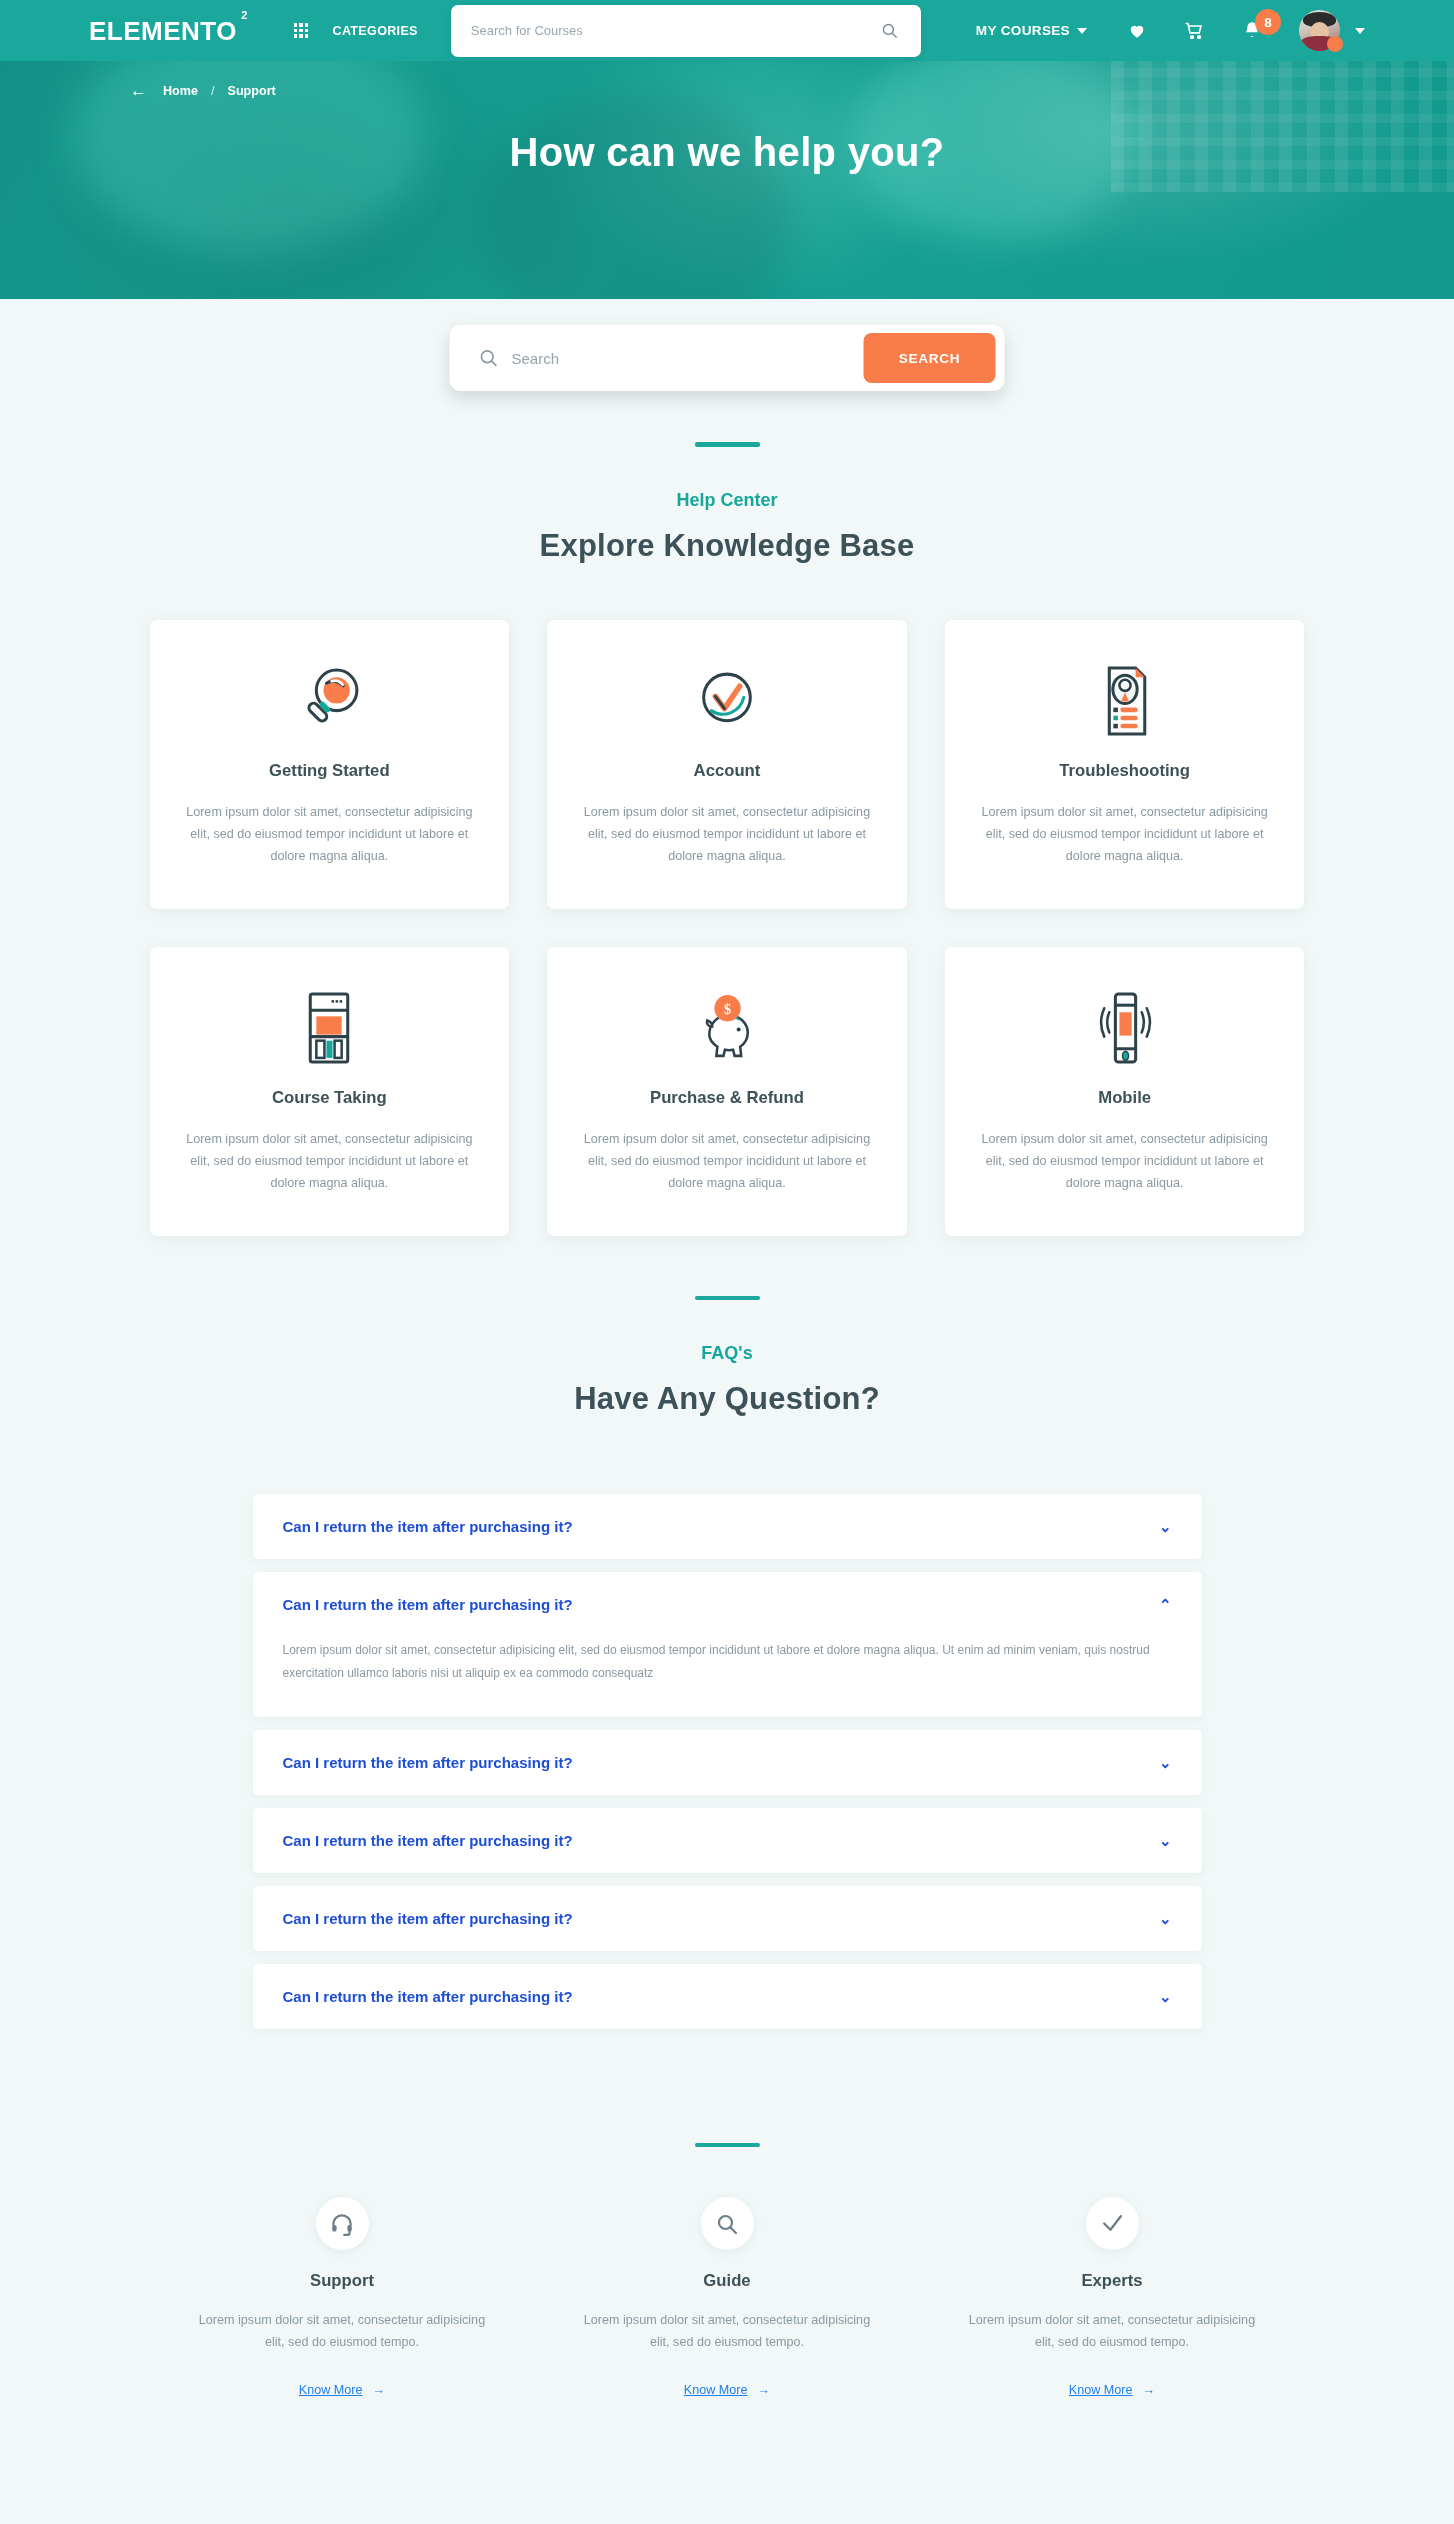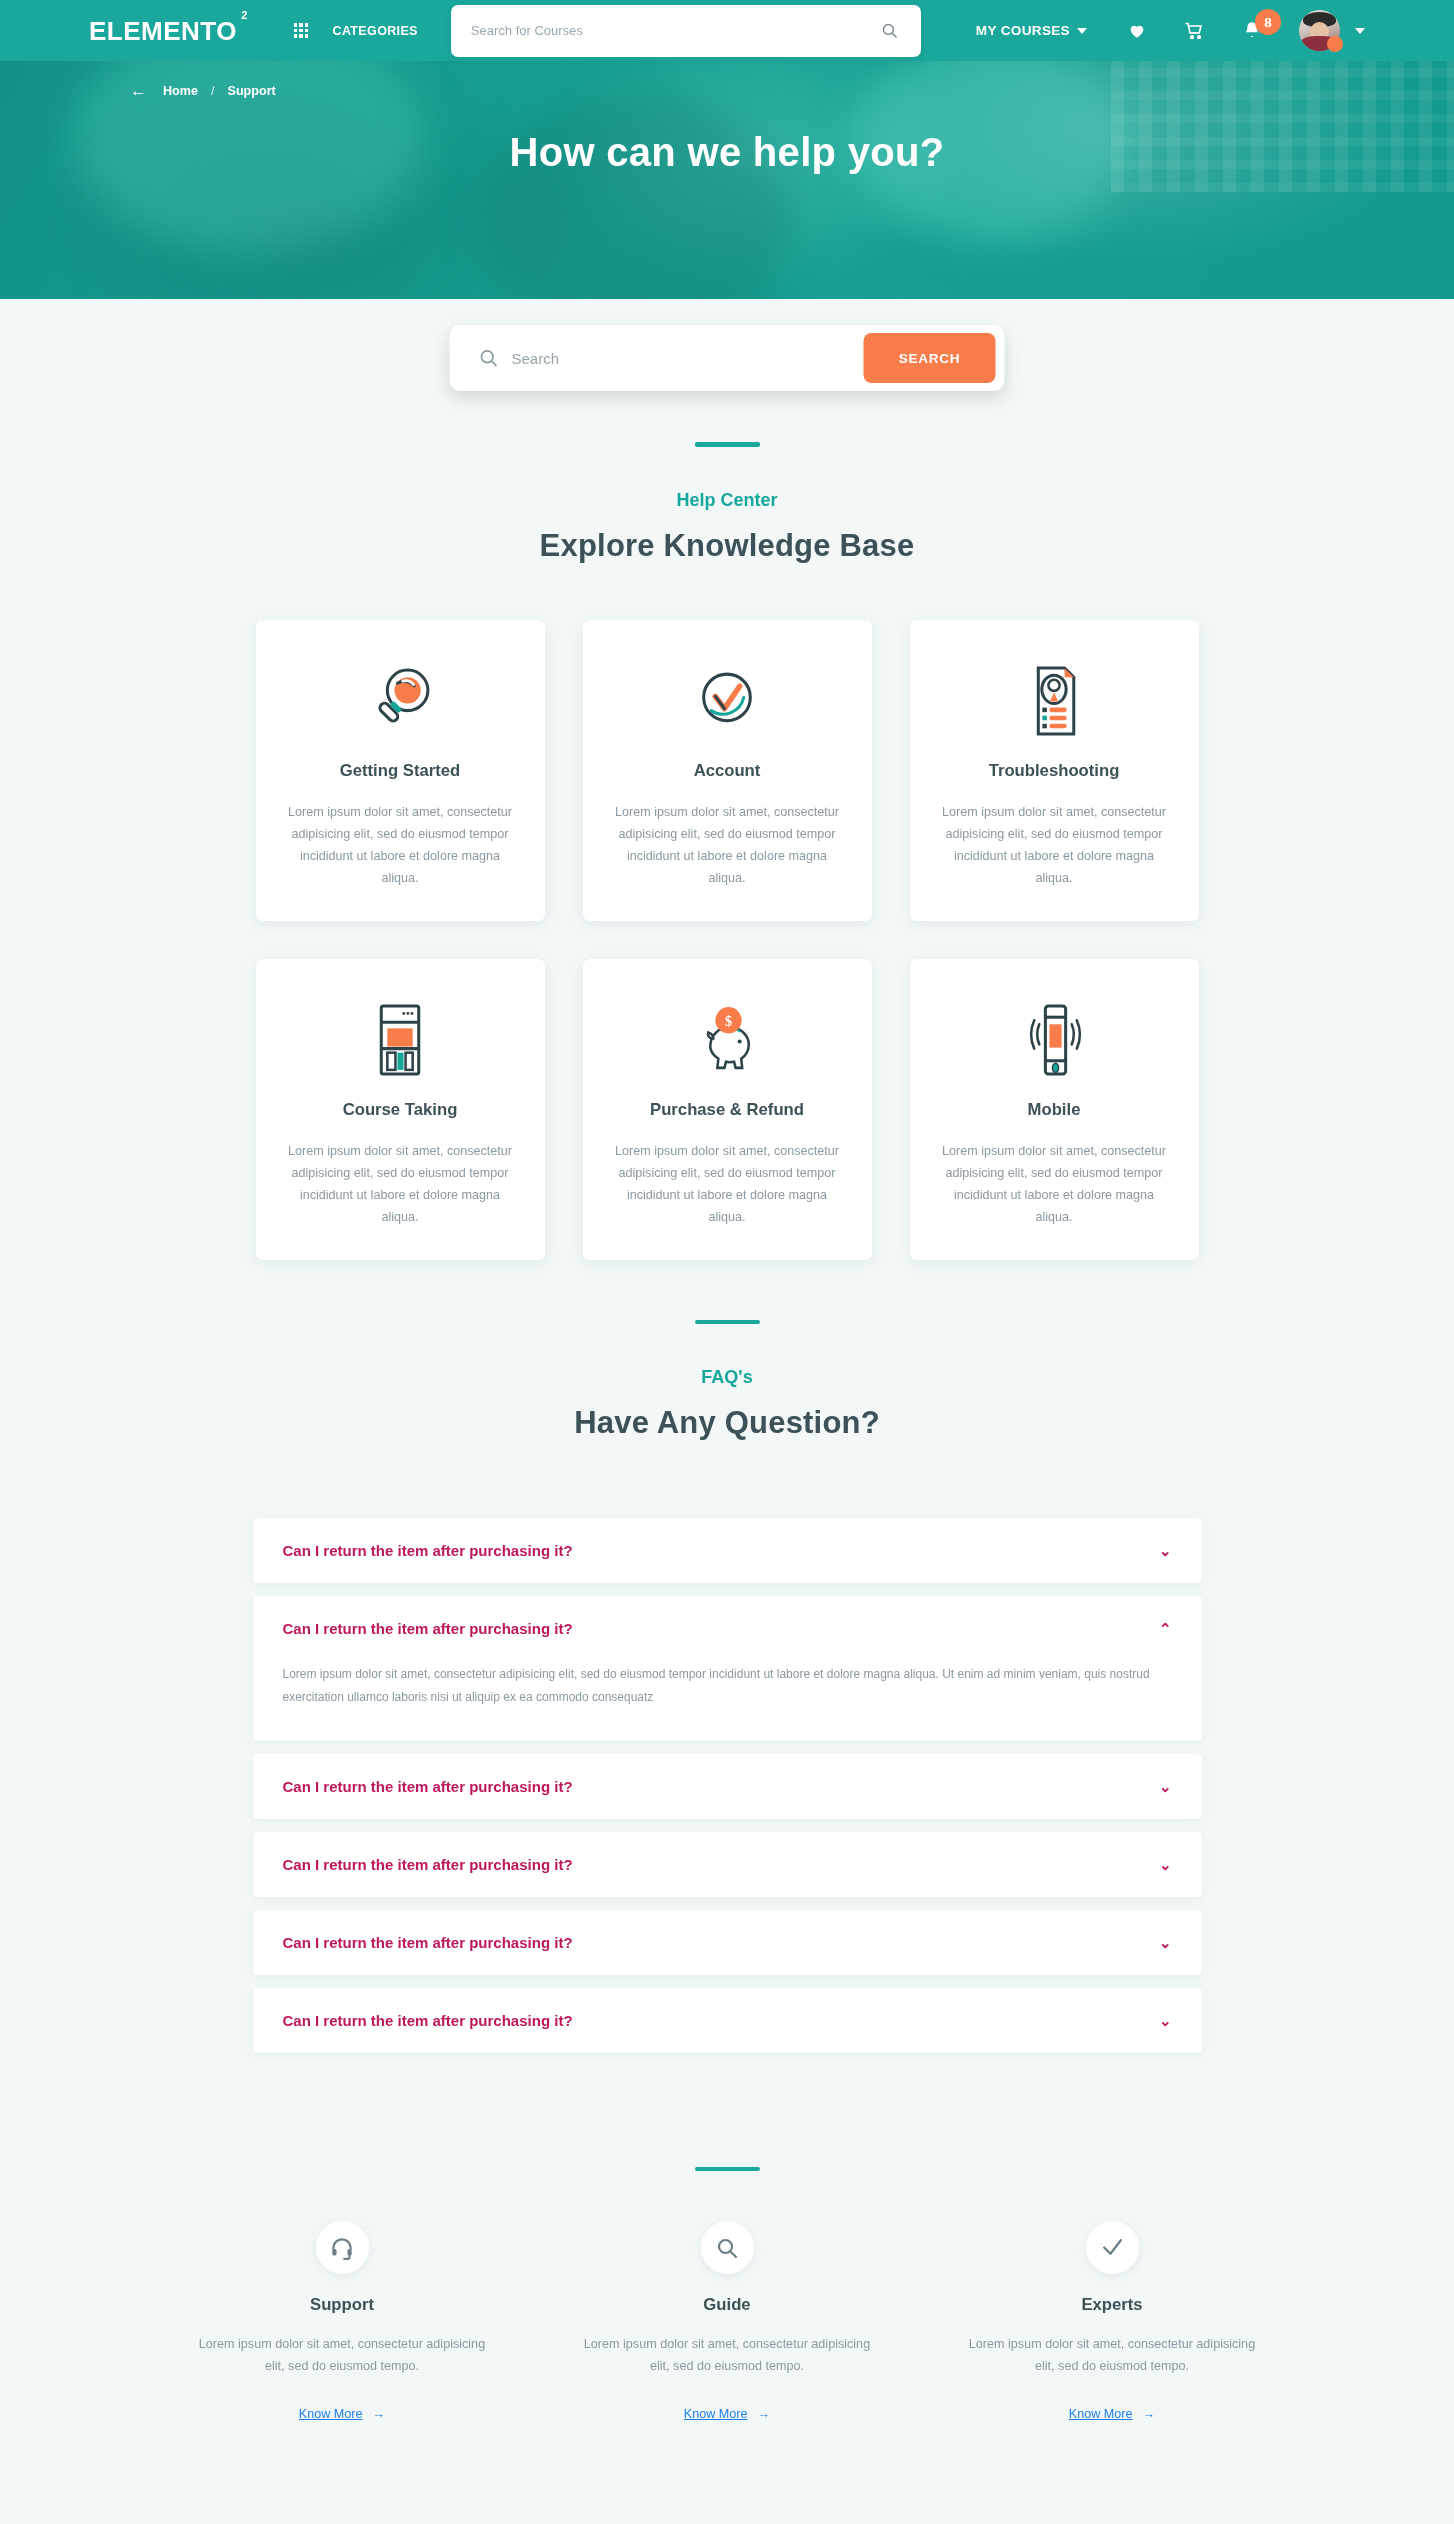--- a/index.html
+++ b/index.html
@@ -102,40 +102,40 @@
     font-family:"Liberation Sans", sans-serif;
   }
   .hero-search .btn-orange{ width:132px; height:50px; }
 
   
   .sec-rule{ width:65px; height:4.5px; background:#1aa79c; border-radius:2px; margin:0 auto; }
   .sec-kicker{ text-align:center; color:#15a79b; font-size:18px; font-weight:700; margin-top:43px; }
   .sec-title{ text-align:center; color:#3d5159; font-size:31px; font-weight:700; margin-top:17px; letter-spacing:0.2px;}
 
   
-  .kb-wrap{ width:943px; margin:56px auto 0; display:grid; grid-template-columns:repeat(3,1fr); gap:38px 38px; }
+  .kb-wrap{ width:1155px; margin:56px auto 0; display:grid; grid-template-columns:repeat(3,1fr); gap:38px 38px; }
   .kb-card{
     background:#fff; border-radius:7px; padding:31px 31px 32px; text-align:center;
     box-shadow:0 3px 13px rgba(80,110,120,.10); min-height:289px;
   }
   .kb-icon{ height:101px; display:flex; align-items:center; justify-content:center; }
   .kb-name{ color:#3d5159; font-size:16.7px; font-weight:700; margin-top:9px; }
   .kb-desc{ color:#8a99a2; font-size:12.6px; line-height:1.75; margin-top:20px; }
 
   
   .faq-wrap{ width:949px; margin:77px auto 0; }
   .faq-item{
     background:#fff; border-radius:5px; box-shadow:0 2px 9px rgba(80,110,120,.08);
     margin-bottom:13px; padding:0 30px;
   }
   .faq-q{
     display:flex; align-items:center; justify-content:space-between;
     height:65px; cursor:pointer;
   }
-  .faq-q span{ color:#be185d; font-size:15px; font-weight:700; }
+  .faq-q span{ color:#1d4ed8; font-size:15px; font-weight:700; }
   .chev{ color:#16a79b; font-size:17px; line-height:1; }
   .faq-a{ color:#8a99a2; font-size:12px; line-height:1.9; padding:2px 0 32px; }
 
   
   .help3{ width:1155px; margin:50px auto 0; display:grid; grid-template-columns:repeat(3,1fr); }
   .help-col{ text-align:center; padding:0 45px; }
   .help-ico{
     width:53px;height:53px;border-radius:50%; background:#fff; margin:0 auto;
     display:flex;align-items:center;justify-content:center; box-shadow:0 2px 8px rgba(80,110,120,.10);
   }

